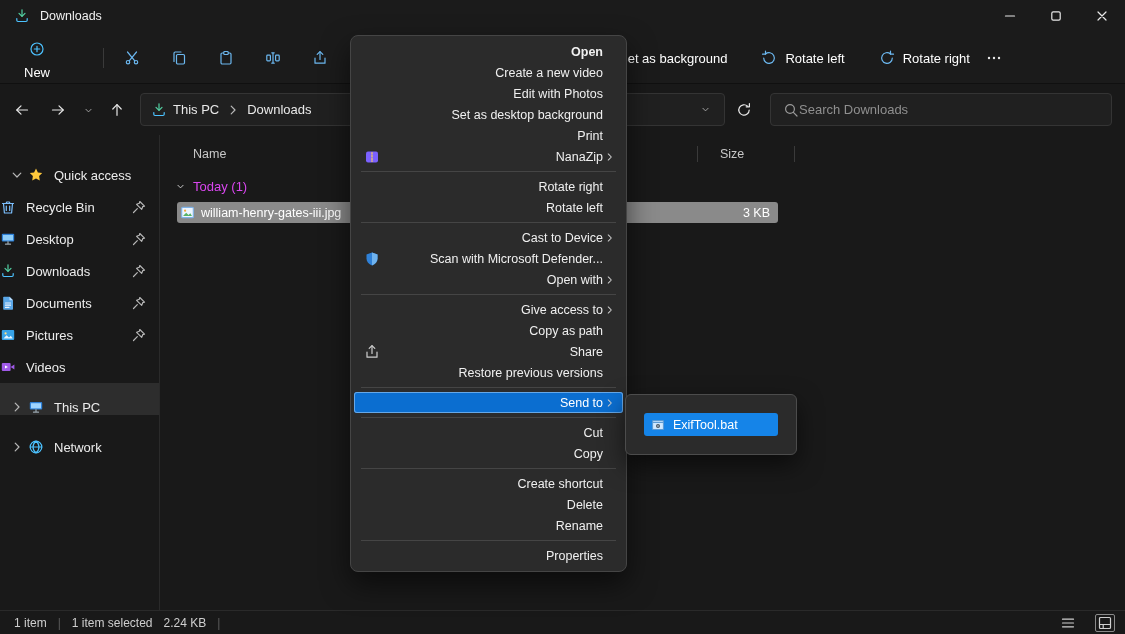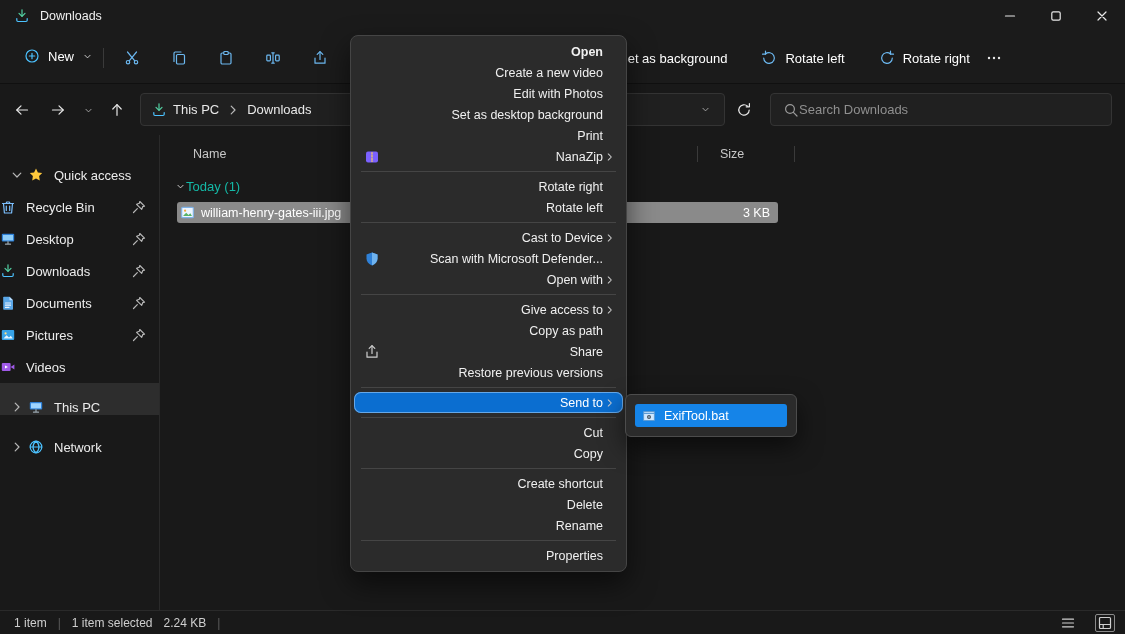--- a/index.html
+++ b/index.html
@@ -12,21 +12,21 @@
   
   .titlebar { position: absolute; top: 0; left: 0; right: 0; height: 32px; background: #1b1b1b; display: flex; align-items: center; }
   .tb-app-icon { margin-left: 14px; }
   .tb-title { margin-left: 10px; font-size: 12.5px; color: #f0f0f0; }
   .win-controls { position: absolute; right: 0; top: 0; height: 32px; display: flex; }
   .win-btn { width: 46px; height: 32px; }
   .win-btn svg { width: 13px; height: 13px; }
 
   
   .toolbar { position: absolute; top: 32px; left: 0; right: 0; height: 52px; background: #1b1b1b; border-bottom: 1px solid #101010; }
-  .new-button { position: absolute; left: 14px; top: 8px; height: 32px; gap: 8px; padding: 0 10px; border-radius: 4px; }
+  .new-button { position: absolute; left: 14px; top: 22px; height: 32px; gap: 8px; padding: 0 10px; border-radius: 4px; flex-direction: column; }
   .toolbar-divider { position: absolute; left: 103px; top: 16px; width: 1px; height: 20px; background: #3a3a3a; }
   .toolbar-icon-group { position: absolute; left: 108px; top: 10px; display: flex; }
   .tb-btn { width: 47px; height: 32px; border-radius: 4px; }
   .toolbar-right-group { position: absolute; left: 619px; top: 10px; display: flex; gap: 14px; align-items: center; }
   .toolbar-right-group .tb-btn.labeled { width: auto; padding: 0 10px; gap: 8px; justify-content: flex-start; white-space: nowrap; }
   .toolbar-right-group .tb-btn.labeled:first-child { padding-left: 0; }
   .more-button { position: absolute; left: 976px; top: 10px; width: 36px; height: 32px; }
 
   
   .navbar { position: absolute; top: 85px; left: 0; right: 0; height: 50px; background: #191919; }
@@ -59,49 +59,49 @@
   .sb-pin { margin-left: auto; margin-right: 12px; }
   .sb-pin svg { width: 13px; height: 13px; }
 
   
   .main { position: absolute; top: 135px; left: 161px; right: 0; bottom: 24px; background: #191919; }
   .col-header { position: absolute; top: 8px; left: 16px; display: flex; align-items: center; height: 22px; color: #c8c8c8; font-size: 12.5px; }
   .col { display: flex; align-items: center; height: 22px; }
   .col-name { width: 520px; padding-left: 16px; }
   .col-size { width: 96px; padding-left: 22px; }
   .col-sep { width: 1px; height: 16px; background: #3a3a3a; }
-  .group-header { position: absolute; top: 42px; left: 14px; display: flex; align-items: center; height: 18px; color: #14b8a6; }
+  .group-header { position: absolute; top: 42px; left: 14px; display: flex; align-items: center; gap: 7px; height: 18px; color: #d946ef; }
   .file-row { position: absolute; top: 67px; left: 16px; width: 601px; height: 21px; background: #8a8a8a; border-radius: 3px; display: flex; align-items: center; padding-left: 3px; }
   .file-row .ic svg { width: 15px; height: 15px; }
   .file-name { margin-left: 6px; color: #fff; font-size: 12.5px; white-space: nowrap; }
   .file-size { position: absolute; right: 8px; color: #fff; font-size: 12.5px; }
 
   
   .statusbar { position: absolute; left: 0; right: 0; bottom: 0; height: 24px; background: #191919; border-top: 1px solid #2a2a2a; display: flex; align-items: center; padding-left: 14px; gap: 11px; font-size: 12px; color: #cfcfcf; }
   .st-div { color: #5a5a5a; }
   .st-spacer { flex: 1; }
   .view-btn { width: 20px; height: 18px; margin-right: 6px; }
   .view-btn svg { width: 14px; height: 14px; }
   .view-btn.active { border: 1px solid #8a8a8a; border-radius: 2px; }
   .view-btn:last-child { margin-right: 10px; }
 
   
   .context-menu { position: absolute; left: 350px; top: 35px; width: 277px; background: #2b2b2b; border: 1px solid #454545; border-radius: 8px; padding: 5px 0; box-shadow: 0 12px 28px rgba(0,0,0,.55); z-index: 50; }
   .menu-item { height: 21px; display: flex; align-items: center; margin: 0 3px; padding: 0 6px 0 5px; border-radius: 3px; color: #f0f0f0; font-size: 12.5px; text-align: right; }
   .menu-item.bold { font-weight: bold; }
-  .menu-item.highlighted { background: #0b6ed0; box-shadow: inset 0 0 0 1px #66a8e8; color: #fff; border-radius: 7px; }
+  .menu-item.highlighted { background: #0b6ed0; box-shadow: inset 0 0 0 1px #66a8e8; color: #fff; }
   .mi-icon { width: 26px; display: flex; justify-content: center; }
   .mi-icon svg { width: 14px; height: 14px; }
   .mi-label { flex: 1; white-space: nowrap; }
   .mi-arrow { width: 14px; display: flex; justify-content: flex-end; }
   .mi-arrow svg { width: 11px; height: 11px; }
   .menu-sep { height: 1px; background: #454545; margin: 4px 10px; }
 
   
-  .submenu { position: absolute; left: 625px; top: 394px; width: 172px; background: #2b2b2b; border: 1px solid #4c4c4c; border-radius: 6px; padding: 9px; box-shadow: 0 10px 24px rgba(0,0,0,.55); z-index: 60; }
+  .submenu { position: absolute; left: 625px; top: 394px; width: 172px; background: #2b2b2b; border: 1px solid #4c4c4c; border-radius: 6px; padding: 18px; box-shadow: 0 10px 24px rgba(0,0,0,.55); z-index: 60; }
   .submenu-item { height: 23px; display: flex; align-items: center; gap: 8px; padding: 0 7px; border-radius: 3px; font-size: 12.5px; color: #fff; }
   .submenu-item.highlighted { background: #1584e8; }
   .submenu-item .ic svg { width: 14px; height: 14px; }
 
   .ic { display: inline-flex; align-items: center; justify-content: center; }
   .ic svg { width: 16px; height: 16px; display: block; }
   .ic.small svg { width: 11px; height: 11px; }
   svg path, svg circle, svg rect { stroke-width: 1.2; stroke-linecap: round; stroke-linejoin: round; }
 </style>
 </head>

